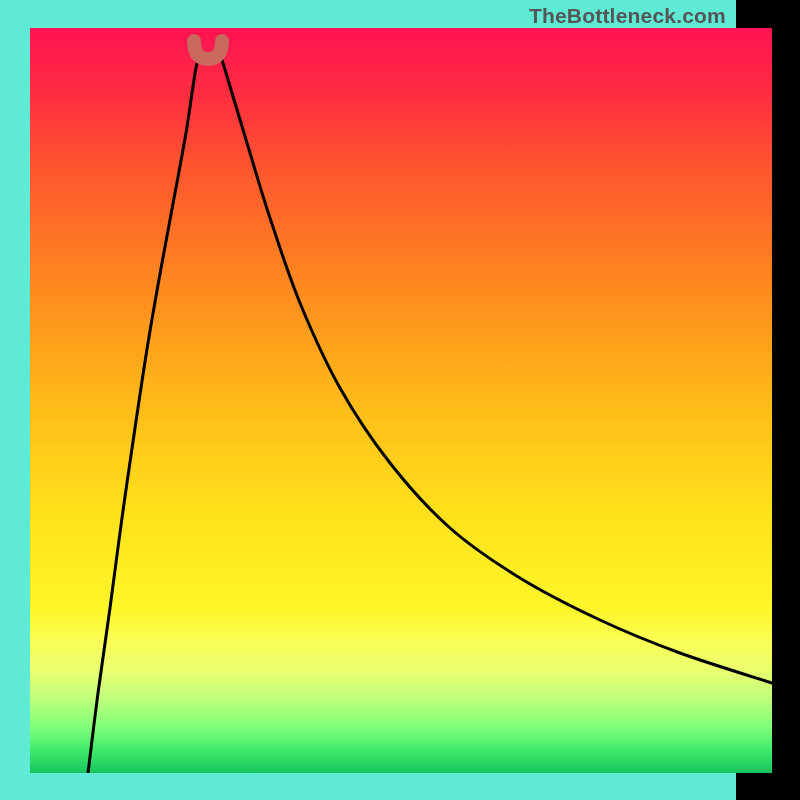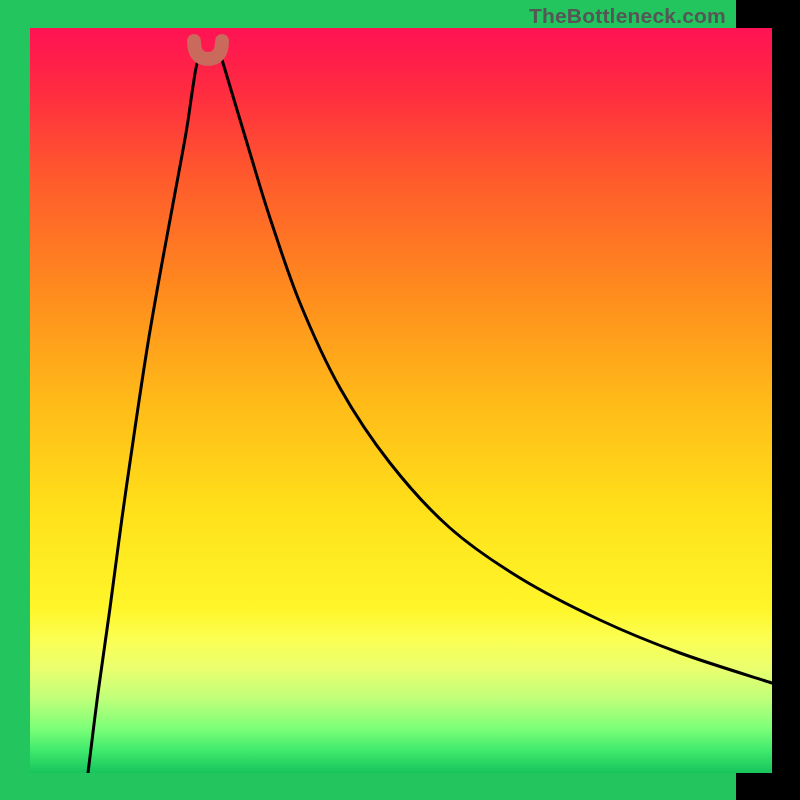--- a/index.html
+++ b/index.html
@@ -9,21 +9,21 @@
     height: 800px;
     background: #000;
     overflow: hidden;
   }
   .frame {
     position: absolute;
     left: 0;
     top: 0;
     width: 736px;
     height: 800px;
-    background: #22c55e;
+    background: #5eead4;
   }
   .plot {
     position: absolute;
     left: 30px;
     top: 28px;
     width: 742px;
     height: 745px;
   }
   .plot svg {
     display: block;

